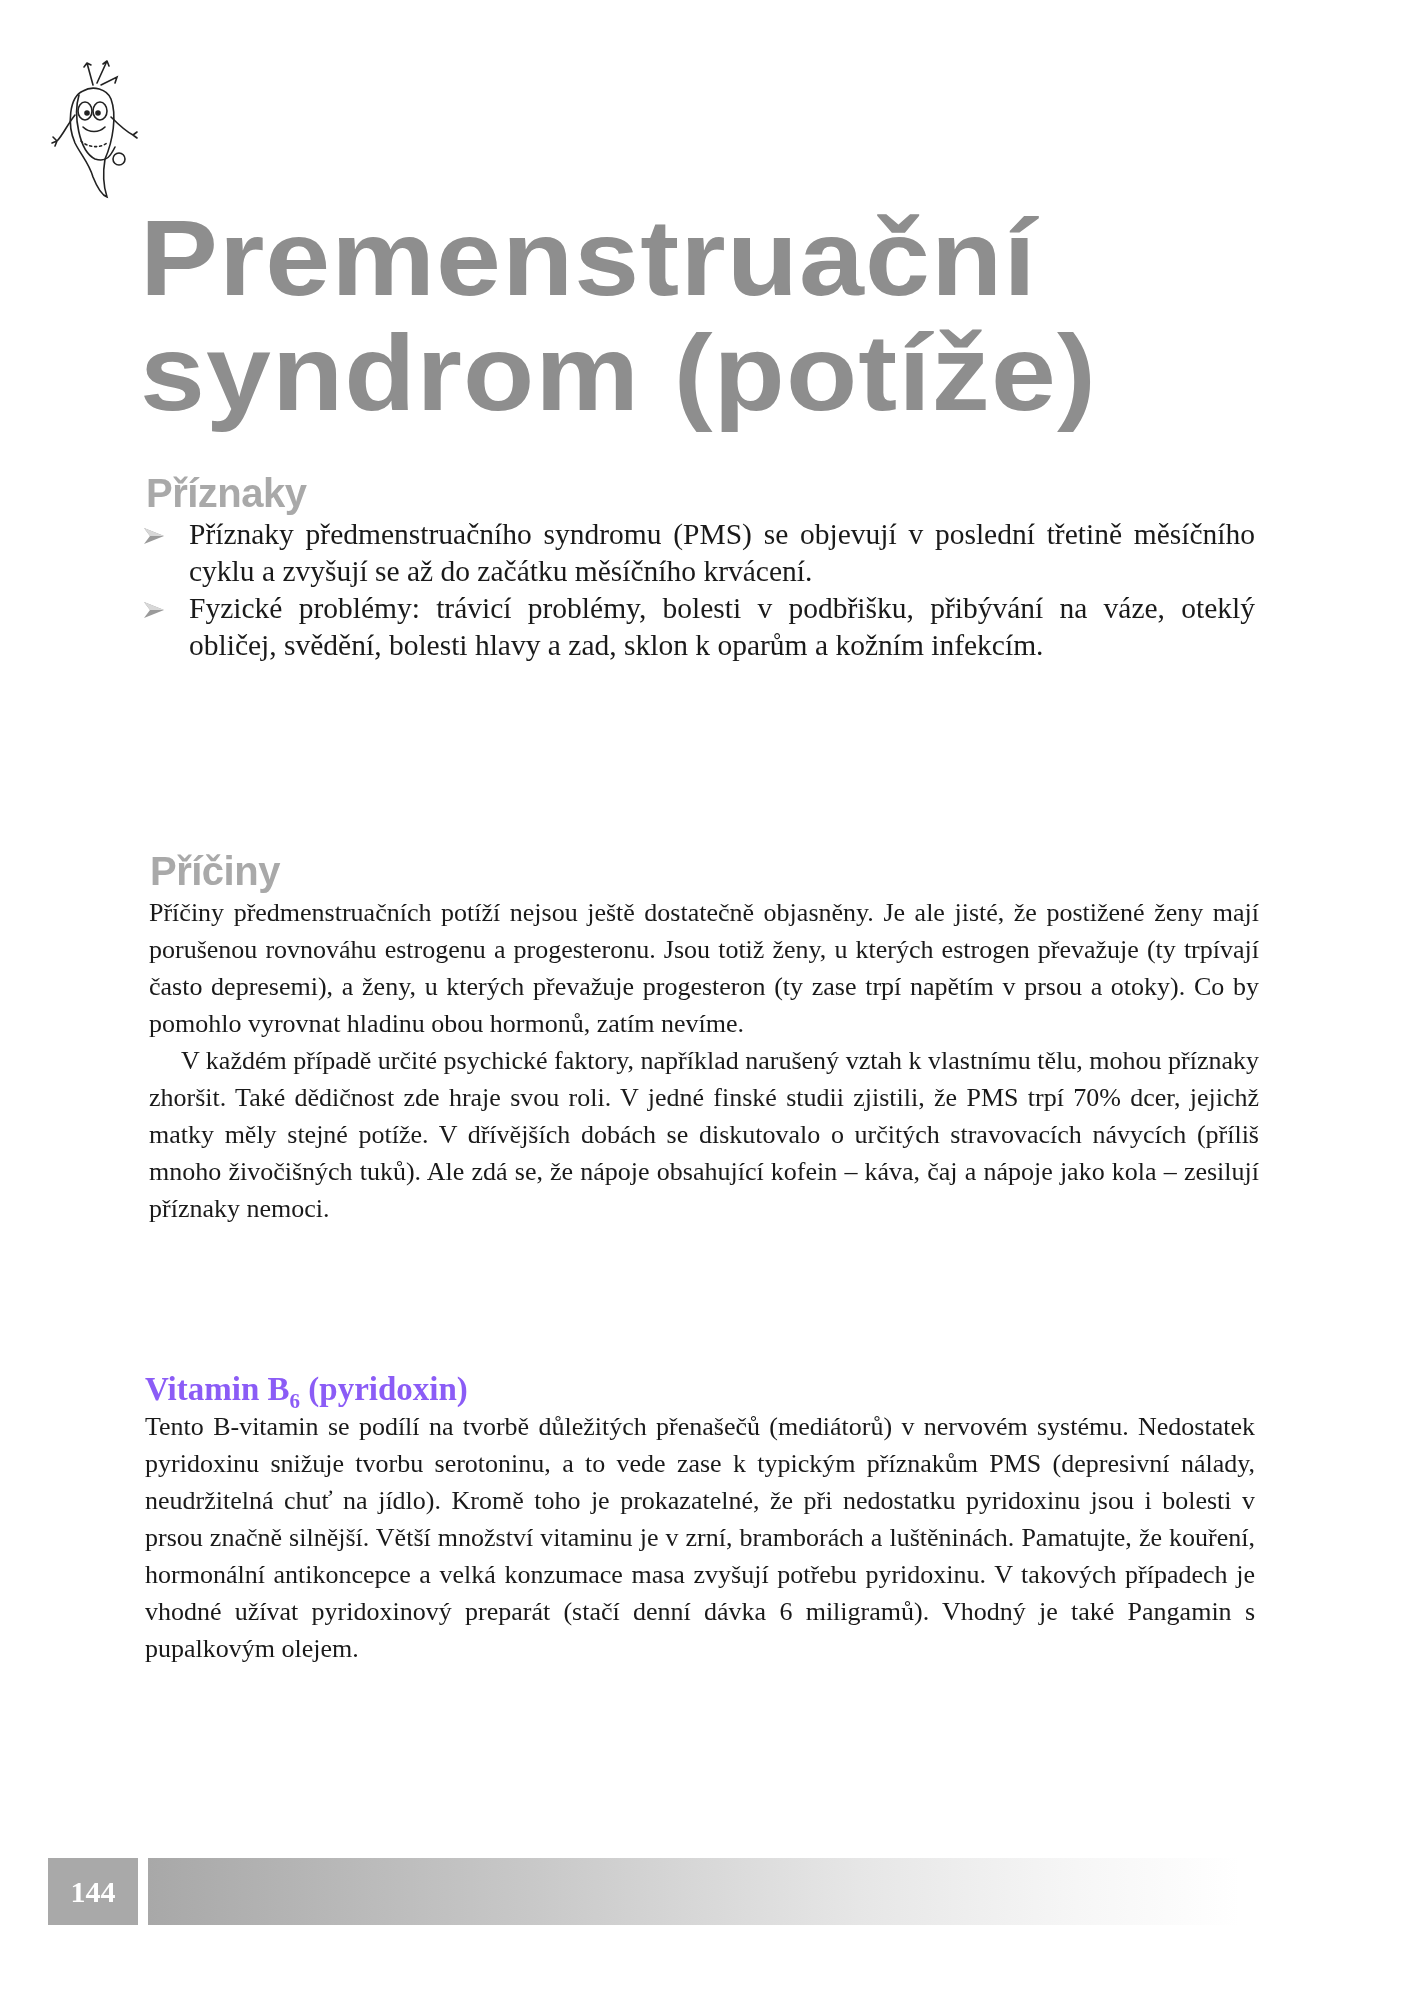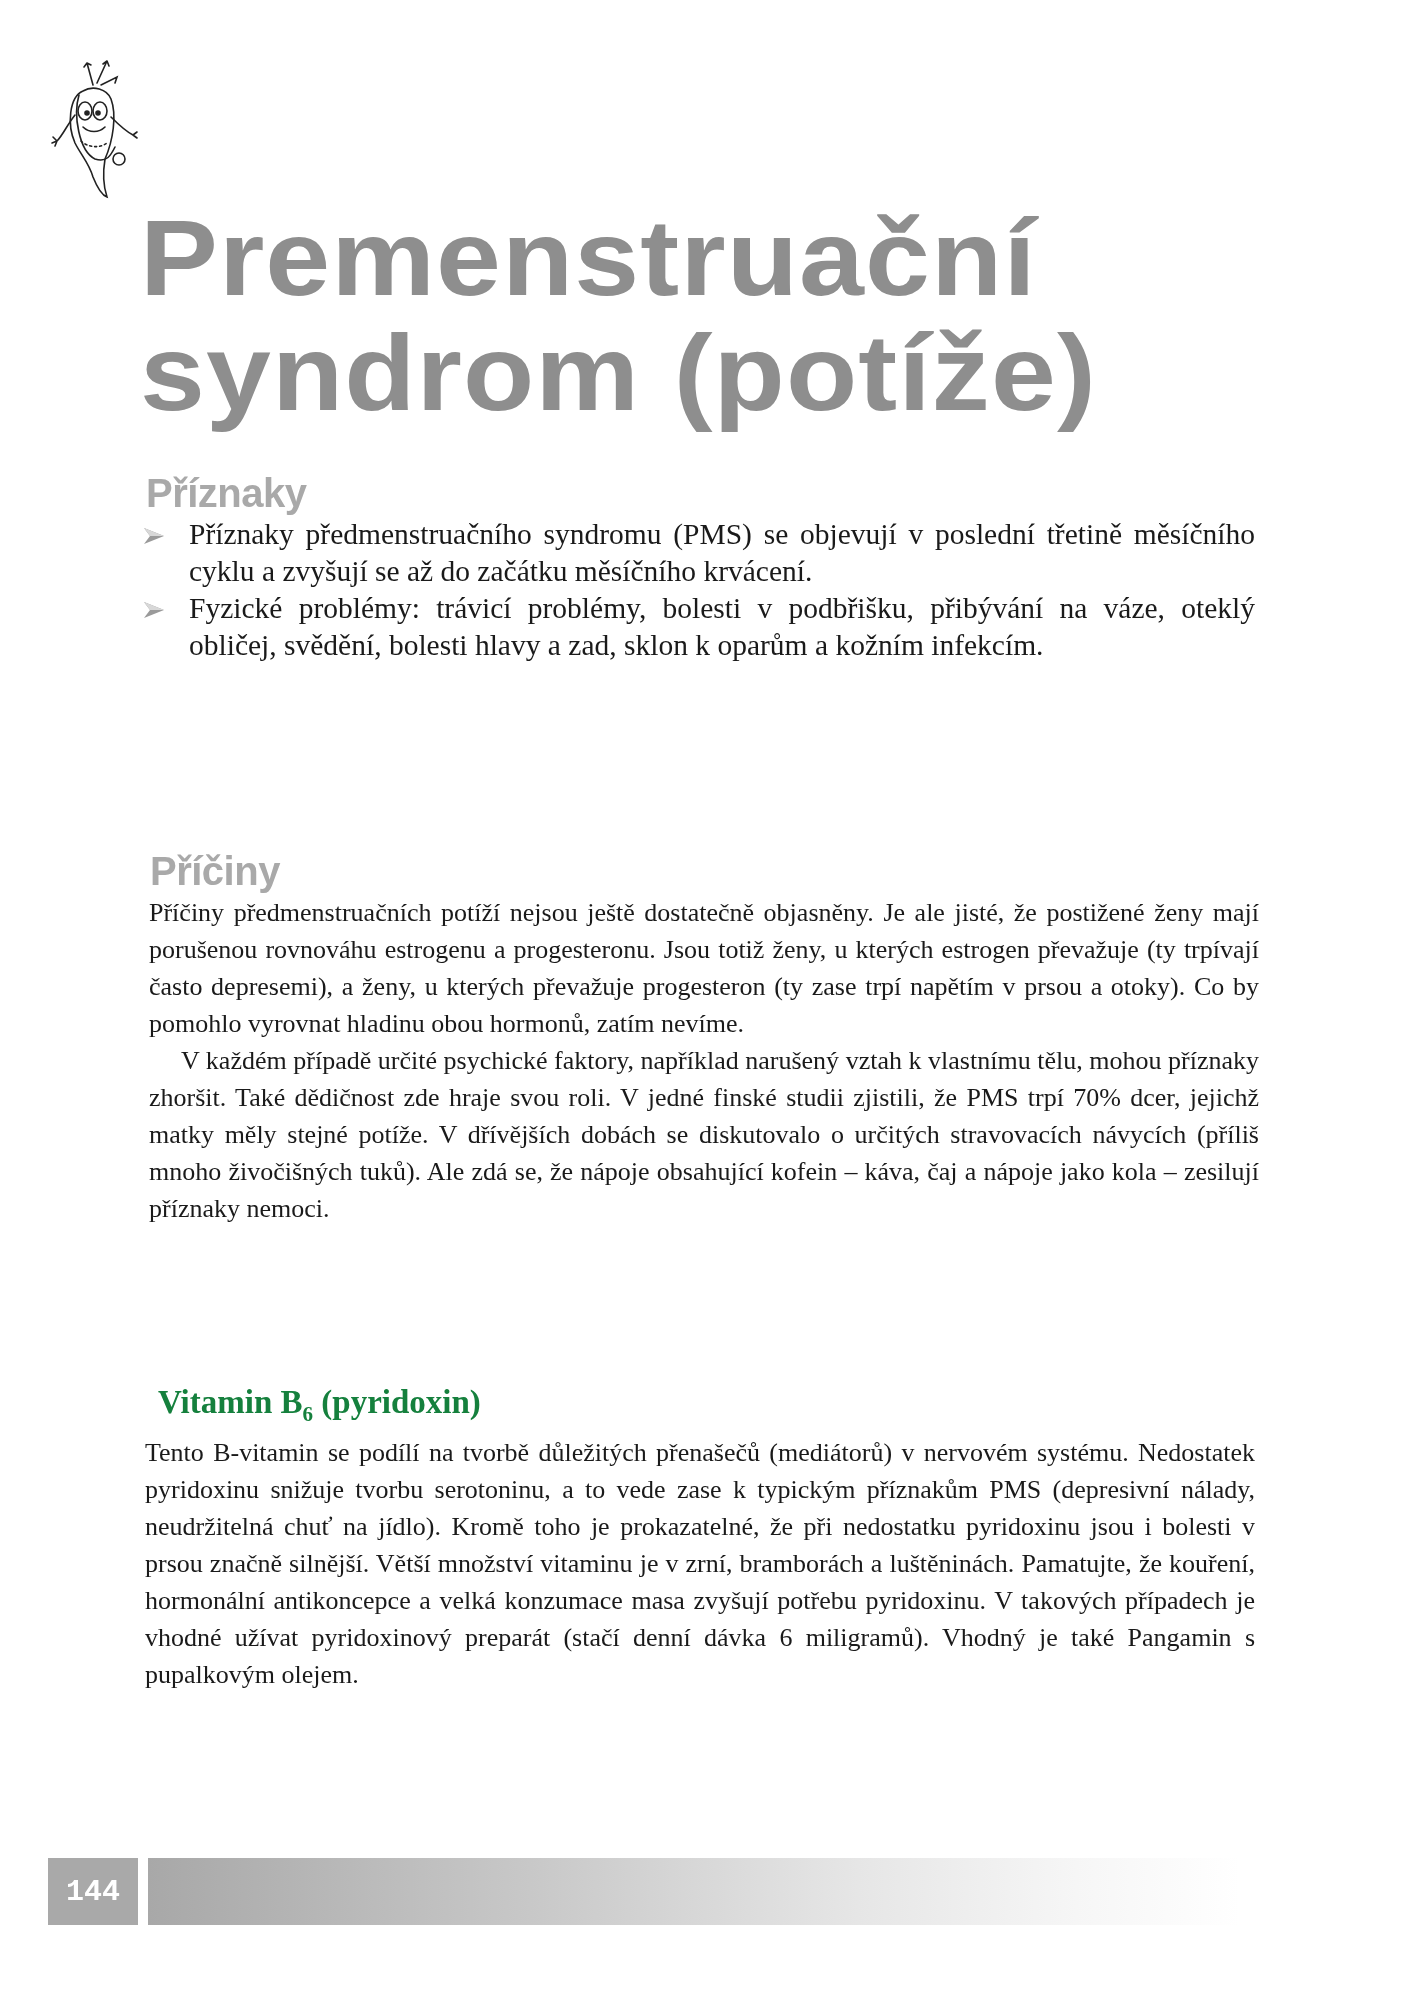--- a/index.html
+++ b/index.html
@@ -15,24 +15,24 @@
   .h2 { font-family:"Liberation Sans","DejaVu Sans",sans-serif; font-weight:bold;
         font-size:40px; line-height:44px; color:#a9a9a9; margin:1px; letter-spacing:-0.5px; }
   .p { font-size:26px; line-height:37px; text-align:justify; margin:0; }
   .p.indent { text-indent:32px; }
   ul.bullets { list-style:none; margin:0; padding:0; }
   ul.bullets li { position:relative; padding-left:44px; font-size:29.5px; line-height:37px; text-align:justify; }
   ul.bullets li .arrow { position:absolute; left:-2px; top:11px; width:22px; height:18px; }
   .sec1 { margin-top:0; }
   .sec2 { position:absolute; top:378px; left:4px; width:1110px; }
   .sec3 { position:absolute; top:900px; left:0; width:1110px; }
-  .h3 { font-weight:bold; font-size:33px; line-height:38px; margin:13px; color:#15803d; }
+  .h3 { font-weight:bold; font-size:33px; line-height:38px; margin:0; color:#8b5cf6; }
   .h3 sub { font-size:21px; vertical-align:-8px; line-height:0; }
   .footer-num { position:absolute; left:48px; top:1858px; width:90px; height:67px; background:#a9a9a9;
-                color:#ffffff; font-family:Liberation Mono, monospace; font-weight:bold;
+                color:#ffffff; font-family:Liberation Serif, serif; font-weight:bold;
                 font-size:30px; display:flex; align-items:center; justify-content:center; }
   .footer-bar { position:absolute; left:148px; top:1858px; width:1092px; height:67px;
                 background:linear-gradient(to right,#a8a8a8 0%,#c8c8c8 35%,#e6e6e6 65%,#f6f6f6 85%,#ffffff 100%); }
 </style>
 </head>
 <body>
 
 <svg class="mascot" viewBox="0 0 100 150">
   <g fill="none" stroke="#222" stroke-width="1.6" stroke-linecap="round">
     <path d="M48 30 L42 8 M42 8 l-3 4 M42 8 l4 2 M52 28 L62 6 M62 6 l-4 3 M62 6 l2 5 M56 30 L72 22 l-2 6"></path>

